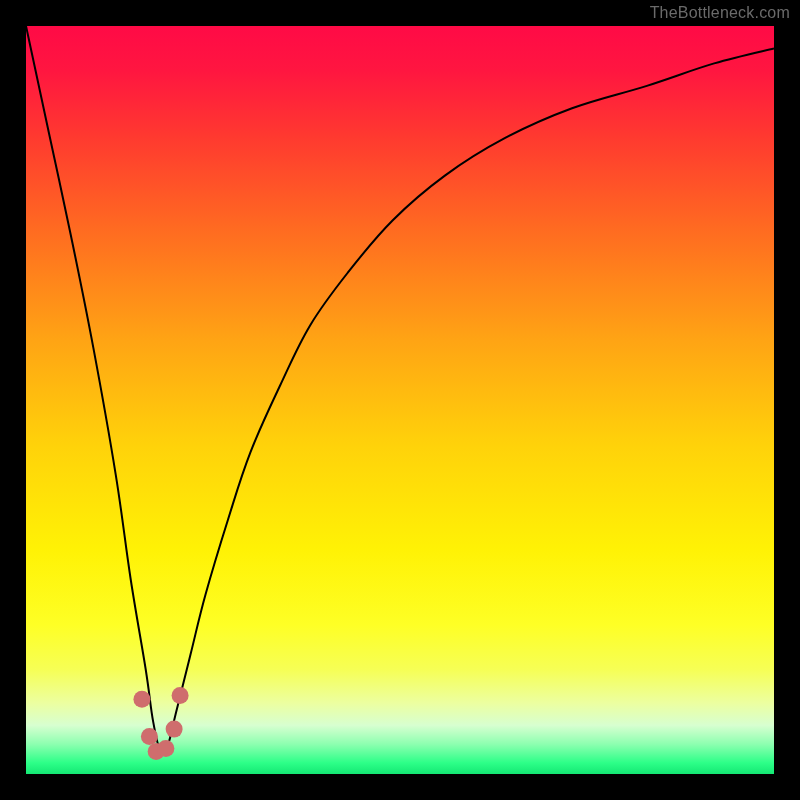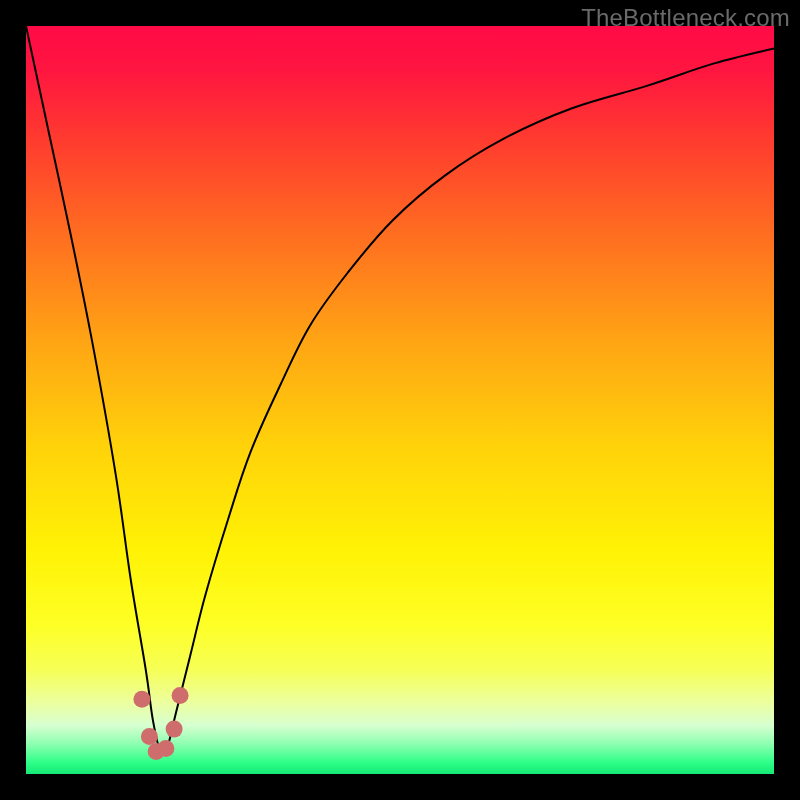--- a/index.html
+++ b/index.html
@@ -24,21 +24,21 @@
     left: 26px;
     width: 748px;
     height: 748px;
     overflow: hidden;
   }
   .attribution {
     position: absolute;
     top: 4px;
     right: 10px;
     color: #6a6a6a;
-    font-size: 24px;
+    font-size: 16px;
     font-weight: 400;
     letter-spacing: 0.2px;
     user-select: none;
   }
   svg { display: block; }
 </style>
 </head>
 <body>
 
 <div class="frame">

